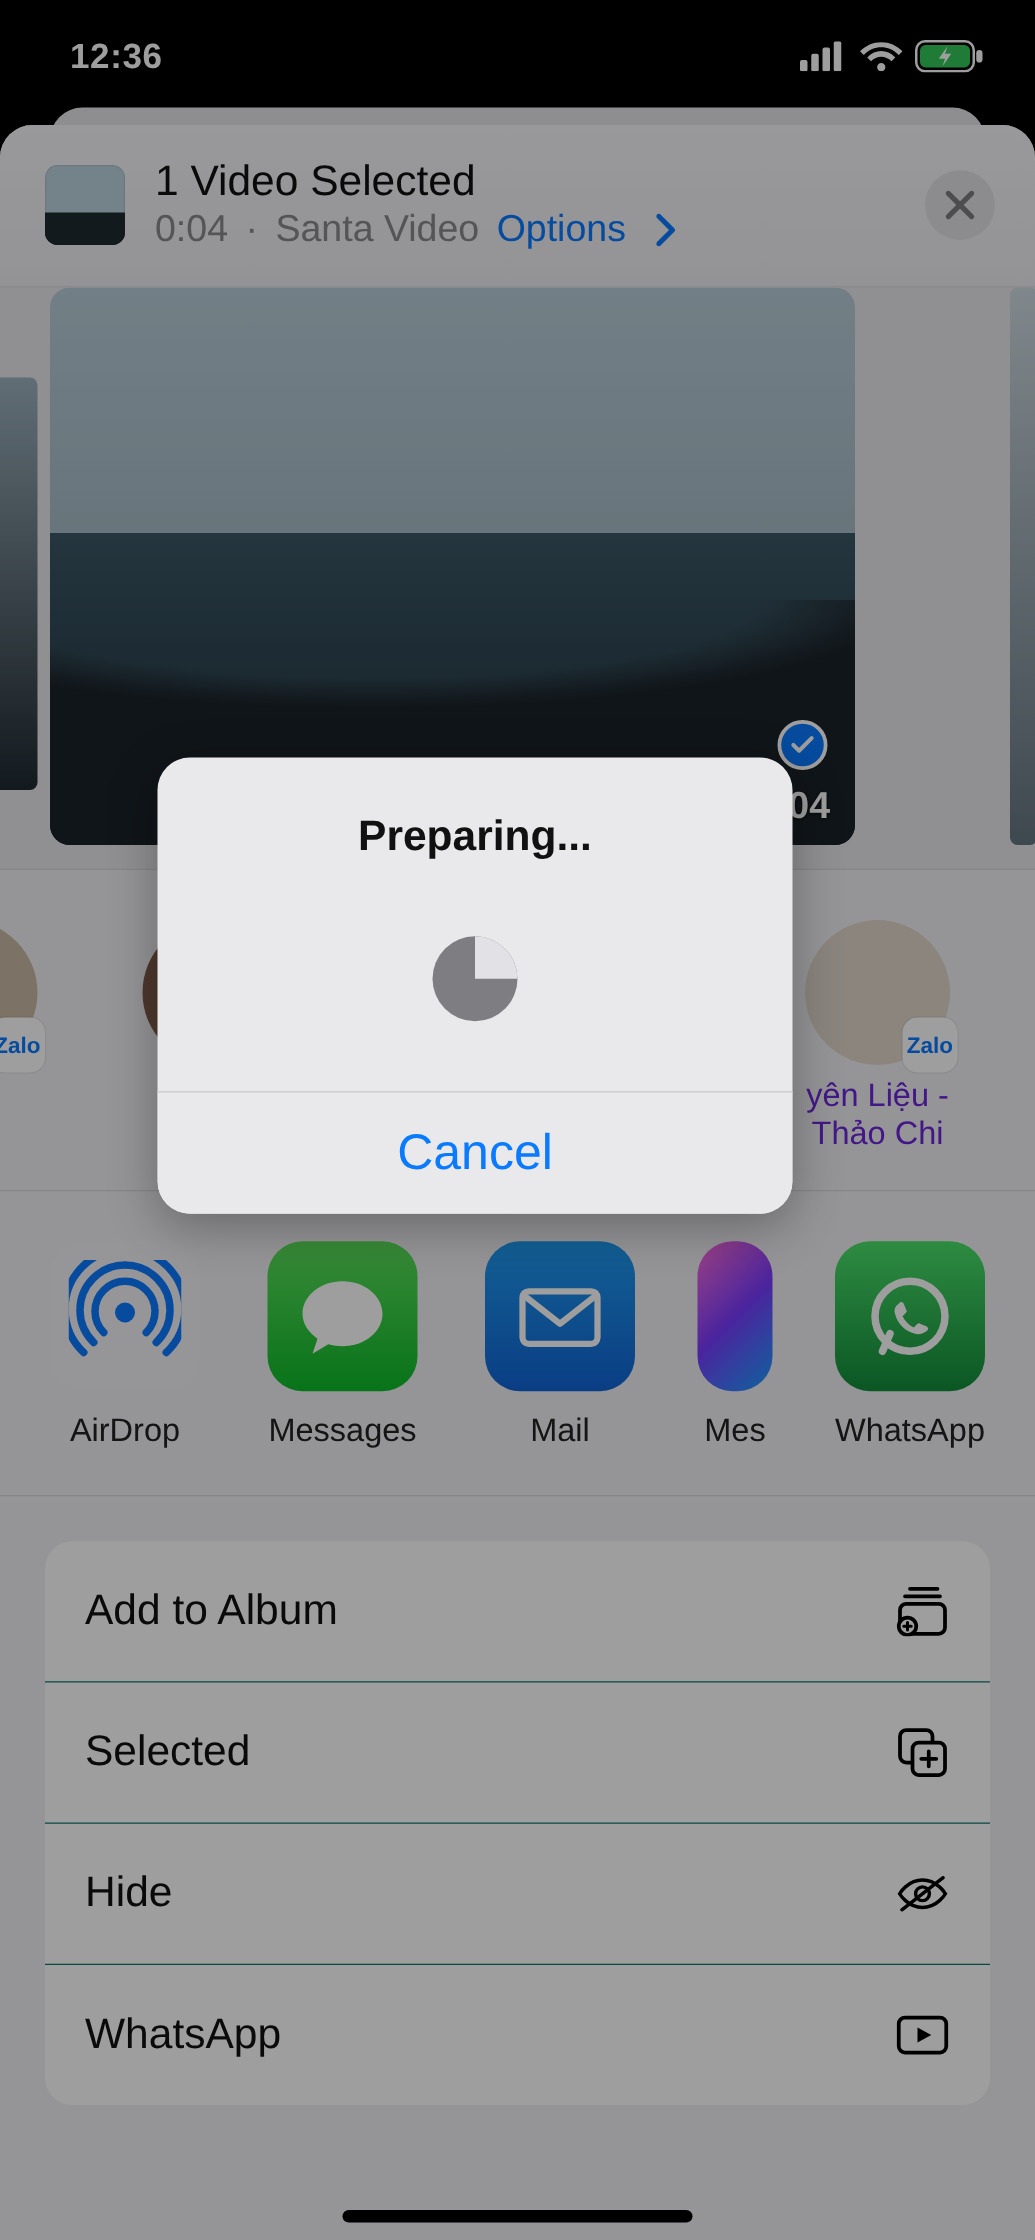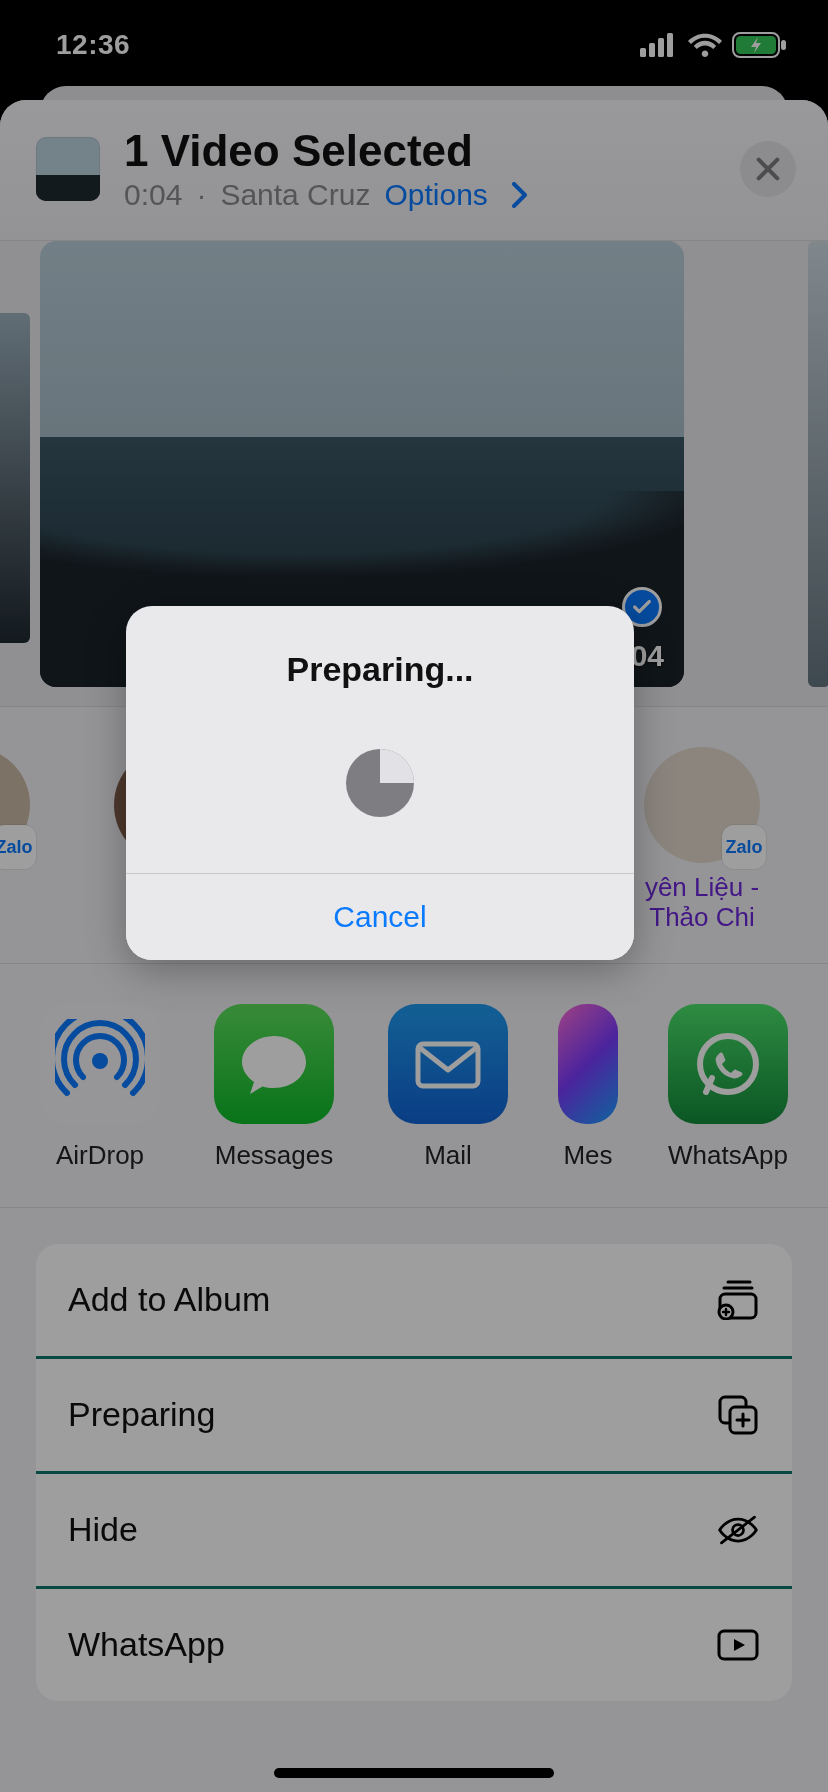--- a/index.html
+++ b/index.html
@@ -12,21 +12,21 @@
   .status-icons { display: flex; align-items: center; gap: 10px; }
 
   
   .share-sheet { position: absolute; left: 0; right: 0; top: 100px; bottom: 0; background: #f1f1f5; border-top-left-radius: 26px; border-top-right-radius: 26px; overflow: hidden; }
 
   
   .sheet-header { display: flex; align-items: center; gap: 24px; padding: 26px 32px 28px 36px; border-bottom: 1px solid #d9d9de; background: linear-gradient(#f7f7fa,#eeeef2); }
   .header-thumb { width: 64px; height: 64px; border-radius: 10px; background: linear-gradient(to bottom,#bcd3df 60%,#2b3b44 60%); box-shadow: inset 0 0 0 1px rgba(0,0,0,.08); position: relative; overflow: hidden; }
   .header-thumb::before { content:""; position:absolute; left:0; right:0; top:60%; bottom:0; background:#1d2a30; }
   .header-text { flex: 1; }
-  .header-title { font-size: 44px; font-weight: 700; color: #111; }
+  .header-title { font-size: 34px; font-weight: 400; color: #111; }
   .header-sub { display: flex; align-items: center; gap: 14px; font-size: 30px; color: #8a8a8f; margin-top: 2px; }
   .header-options { color: #0a7aff; font-size: 30px; display: inline-flex; align-items: center; gap: 24px; }
   .close-btn { width: 56px; height: 56px; border-radius: 50%; background: #e3e3e7; display: flex; align-items: center; justify-content: center; margin-left: auto; }
   .close-btn svg { width: 28px; height: 28px; }
 
   
   .preview-strip { position: relative; height: 466px; border-bottom: 1px solid #d9d9de; background:#e8e8ec; }
   .preview-main { position:absolute; left:40px; top:0; width:644px; height:446px; border-radius: 16px; overflow:hidden; }
   .preview-left { position:absolute; left:-14px; top:72px; width:44px; height:330px; background:linear-gradient(#9db1be,#1f2a31); border-radius:6px; }
   .preview-right { position:absolute; right:-2px; top:0; width:22px; height:446px; background:linear-gradient(#cfdbe2,#657680); border-radius:6px; }
@@ -53,33 +53,33 @@
   .app-icon { width:120px; height:120px; border-radius:28px; display:flex; align-items:center; justify-content:center; }
   .app-label { font-size:26px; color:#222; }
   .ic-airdrop { background:#f3f3f6; }
   .ic-messages { background:linear-gradient(#5de05c,#0dbb29); }
   .ic-mail { background:linear-gradient(#1f9bf0,#1164d6); }
   .ic-whatsapp { background:linear-gradient(#4be16a,#128c3b); }
   .ic-messenger { background:linear-gradient(135deg,#ff6bd6,#7a3bff,#18a0ff); }
 
   
   .actions { margin: 36px 36px 0 36px; background:#fff; border-radius:22px; overflow:hidden; }
-  .action-item { display:flex; align-items:center; justify-content:space-between; padding: 34px 32px; border-bottom:3px solid #0f766e; }
+  .action-item { display:flex; align-items:center; justify-content:space-between; padding: 34px 32px; border-bottom:1px solid #0f766e; }
   .action-item:last-child { border-bottom:none; }
   .action-label { font-size:34px; color:#111; }
   .action-icon { width:44px; height:44px; display:flex; align-items:center; justify-content:center; }
 
   
   .dim { position:absolute; inset:0; background:rgba(0,0,0,0.38); }
 
   
   .alert { position:absolute; left:126px; top:606px; width:508px; background:#e9e9ec; border-radius:26px; overflow:hidden; box-shadow:0 10px 40px rgba(0,0,0,.3); }
   .alert-body { padding: 44px 20px 56px 20px; display:flex; flex-direction:column; align-items:center; gap:60px; }
   .alert-title { font-size:34px; font-weight:600; color:#111; }
-  .alert-btn { text-align:center; padding:26px 0; font-size:30px; color:#0a7aff; border-top:1px solid #c8c8cc; background:#e9e9ec; }
+  .alert-btn { text-align:center; padding:26px 0; font-size:40px; color:#0a7aff; border-top:1px solid #c8c8cc; background:#e9e9ec; }
 
   
   .home-indicator { position:absolute; left:50%; bottom:14px; transform:translateX(-50%); width:280px; height:10px; border-radius:6px; background:#000; }
 
   
   .peek-card { position:absolute; left:40px; right:40px; top:86px; height:30px; background:#e6e6ea; border-top-left-radius:26px; border-top-right-radius:26px; }
 
 </style>
 </head>
 <body>
@@ -111,21 +111,21 @@
 
   <div class="share-sheet">
 
     <div class="sheet-header">
       <div class="header-thumb"></div>
       <div class="header-text">
         <div class="header-title">1 Video Selected</div>
         <div class="header-sub">
           <span>0:04</span>
           <span>·</span>
-          <span>Santa Cruz</span>
+          <span>Santa Video</span>
           <span class="header-options">
             <span>Options</span>
             <svg width="16" height="26" viewBox="0 0 16 26">
                 <path d="M2 2l11 11L2 24" fill="none" stroke="#0a7aff" stroke-width="4" stroke-linecap="round" stroke-linejoin="round"></path>
               </svg>
           </span>
         </div>
       </div>
       <div class="close-btn">
         <svg viewBox="0 0 24 24">
@@ -236,21 +236,21 @@
         <div class="action-icon">
           <svg width="44" height="40" viewBox="0 0 44 40">
               <path d="M12 2h22M8 8h28" stroke="#000" stroke-width="3" stroke-linecap="round"></path>
               <rect x="4" y="14" width="36" height="24" rx="5" fill="none" stroke="#000" stroke-width="3"></rect>
               <circle cx="10" cy="32" r="7" fill="#fff" stroke="#000" stroke-width="3"></circle>
               <path d="M10 29v6M7 32h6" stroke="#000" stroke-width="2.4" stroke-linecap="round"></path>
             </svg>
         </div>
       </div>
       <div class="action-item">
-        <div class="action-label">Preparing</div>
+        <div class="action-label">Selected</div>
         <div class="action-icon">
           <svg width="42" height="42" viewBox="0 0 42 42">
               <rect x="3" y="3" width="26" height="26" rx="5" fill="none" stroke="#000" stroke-width="3"></rect>
               <rect x="13" y="13" width="26" height="26" rx="5" fill="#fff" stroke="#000" stroke-width="3"></rect>
               <path d="M26 20v12M20 26h12" stroke="#000" stroke-width="3" stroke-linecap="round"></path>
             </svg>
         </div>
       </div>
       <div class="action-item">
         <div class="action-label">Hide</div>

